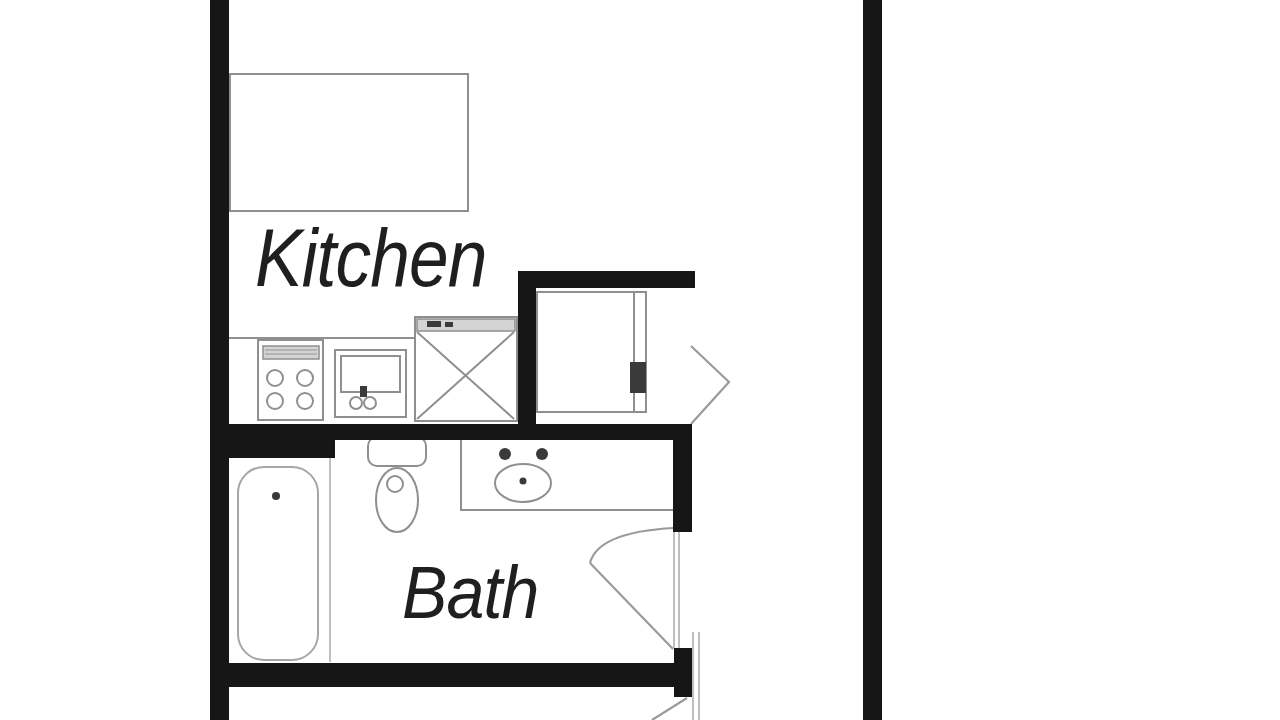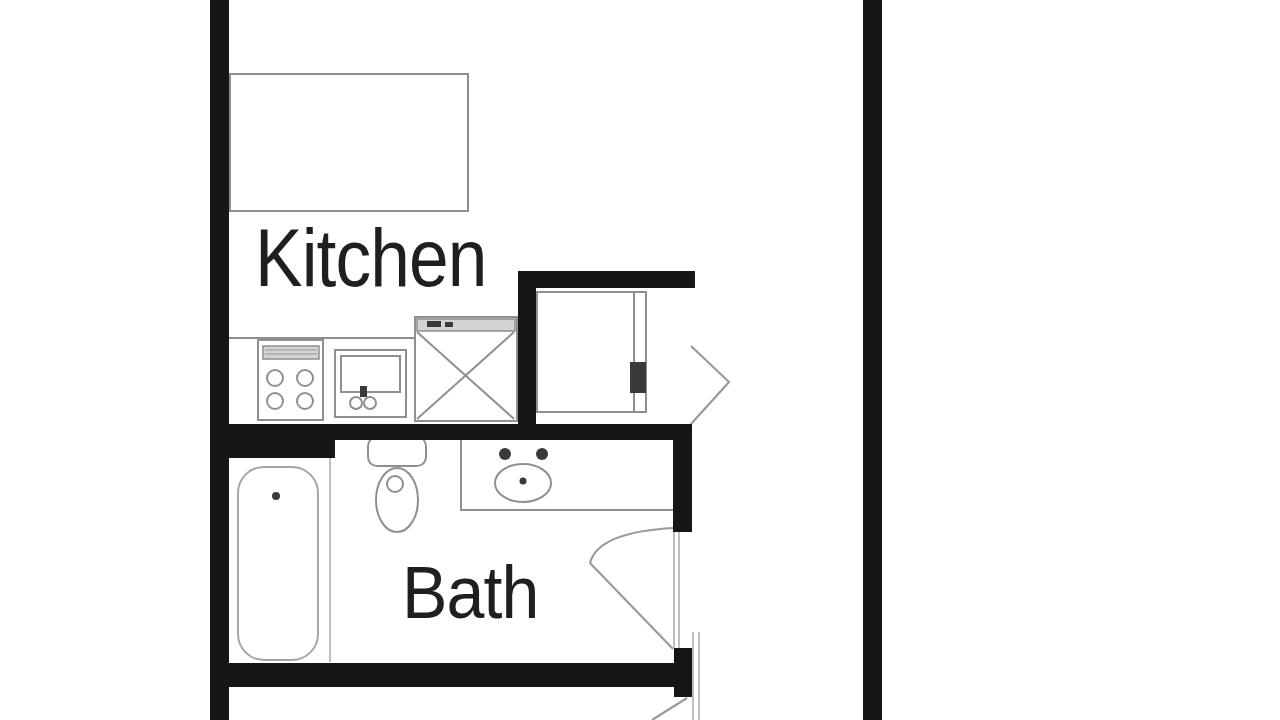--- a/index.html
+++ b/index.html
@@ -6,20 +6,21 @@
   body{
     width:1280px;height:720px;
     background:#ffffff;
     overflow:hidden;
     font-family:"Liberation Sans", sans-serif;
   }
   .plan{
     position:absolute;
     left:0;top:0;width:1280px;height:720px;
     filter:blur(0.6px);
+    font-style:italic;
   }
   .plan svg{position:absolute;left:0;top:0;}
 
   
   .wall{fill:#161616;stroke:none;}
   .fx{fill:none;stroke:#8f8f8f;stroke-width:2;}
   .fx-light{fill:none;stroke:#a6a6a6;stroke-width:2;}
   .fx-thin{fill:none;stroke:#aaaaaa;stroke-width:1.5;}
   .fx-fill{fill:#d4d4d4;stroke:#8f8f8f;stroke-width:1.5;}
   .dark{fill:#3a3a3a;stroke:none;}

